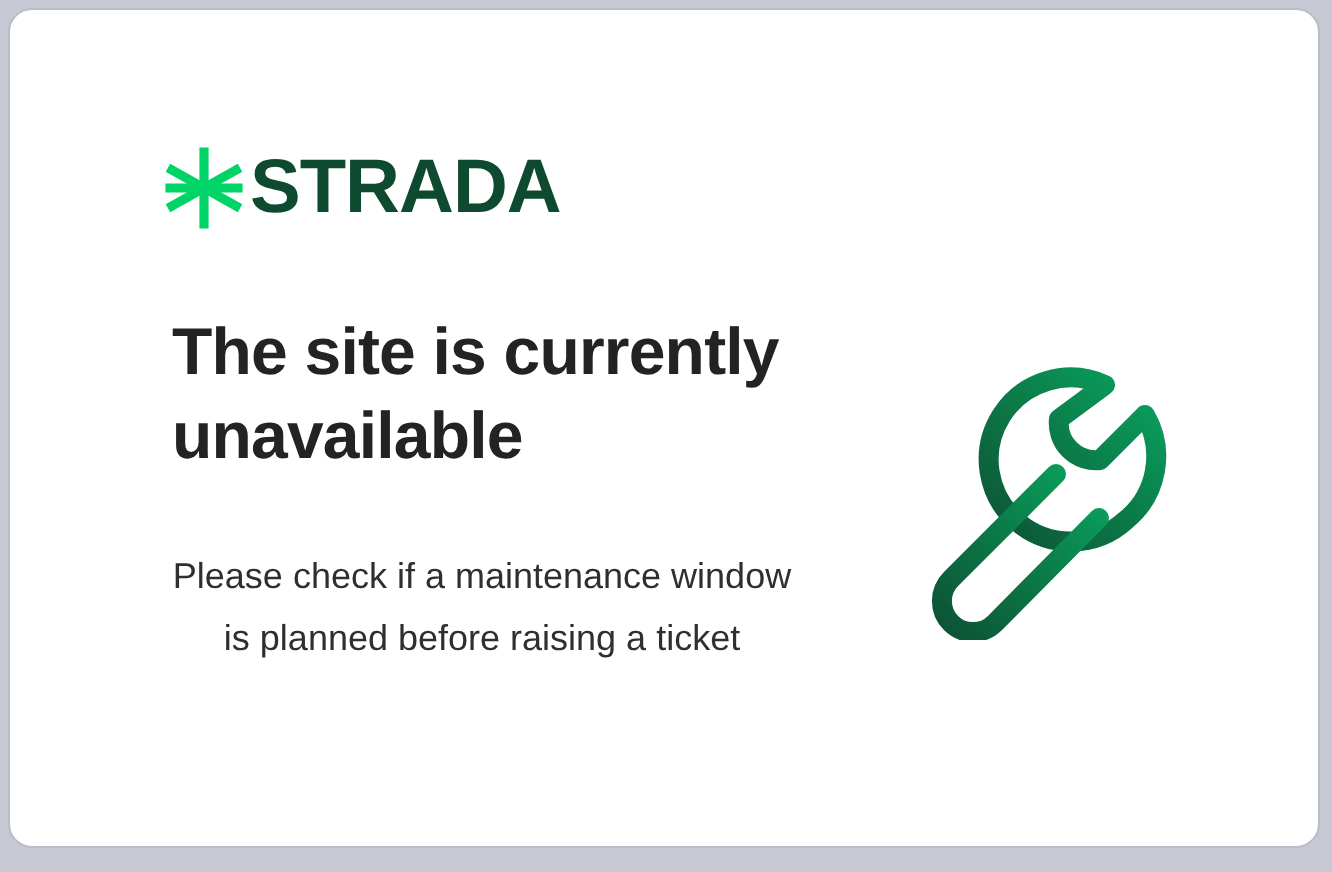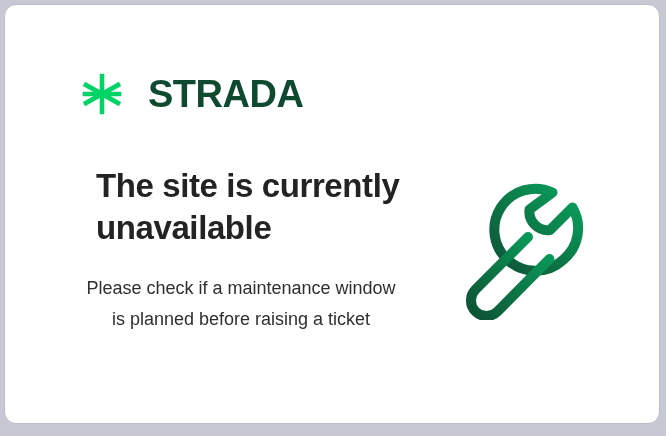--- a/index.html
+++ b/index.html
@@ -29,21 +29,21 @@
     overflow: hidden;
   }
 
   
   .brand-logo {
     position: absolute;
     left: 76px;
     top: 68px;
     display: flex;
     align-items: center;
-    gap: 25px;
+    gap: 2px;
   }
   .brand-mark {
     width: 42px;
     height: 42px;
     display: block;
     flex: none;
   }
   .brand-wordmark {
     font-family: "Liberation Sans", sans-serif;
     font-size: 38px;
@@ -53,21 +53,21 @@
     line-height: 1;
     white-space: nowrap;
   }
 
   
   .headline {
     position: absolute;
     left: 81px;
     top: 150px;
     width: 340px;
-    margin: 10px;
+    margin: 0;
     font-family: "Liberation Sans", sans-serif;
     font-size: 33px;
     font-weight: bold;
     line-height: 1.28;
     letter-spacing: -0.4px;
     color: #232323;
   }
 
   
   .body-copy {

